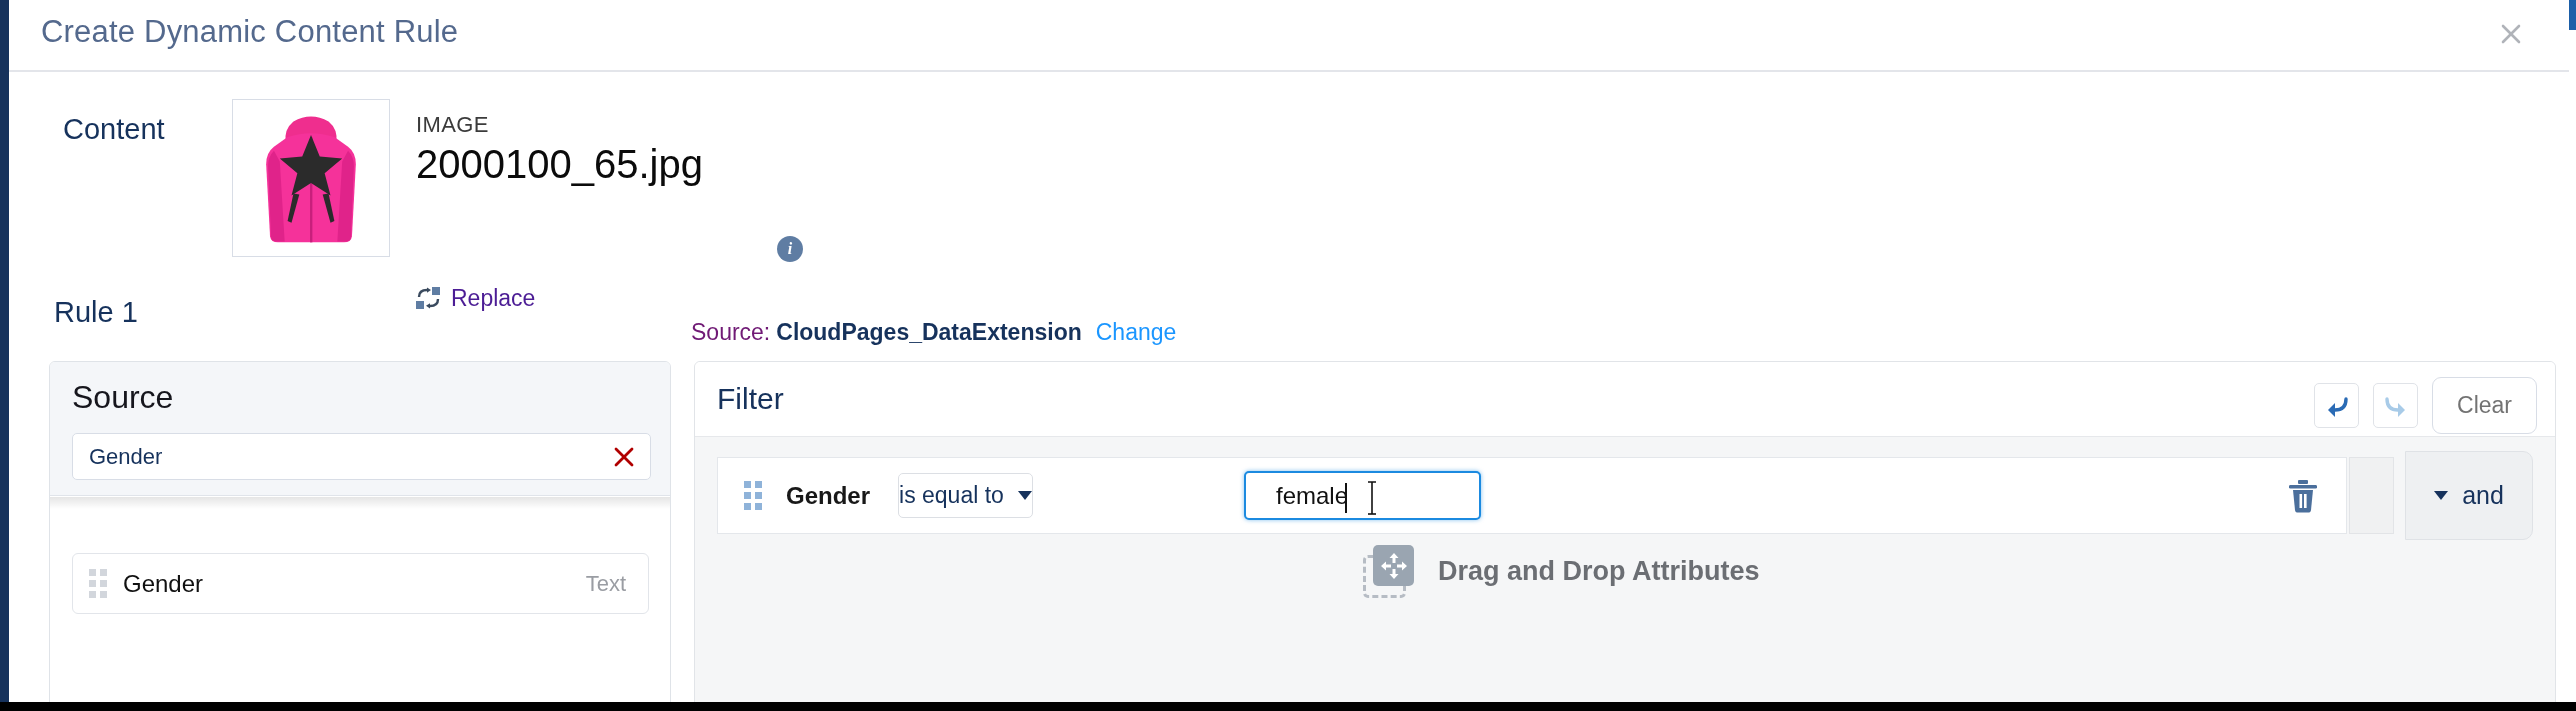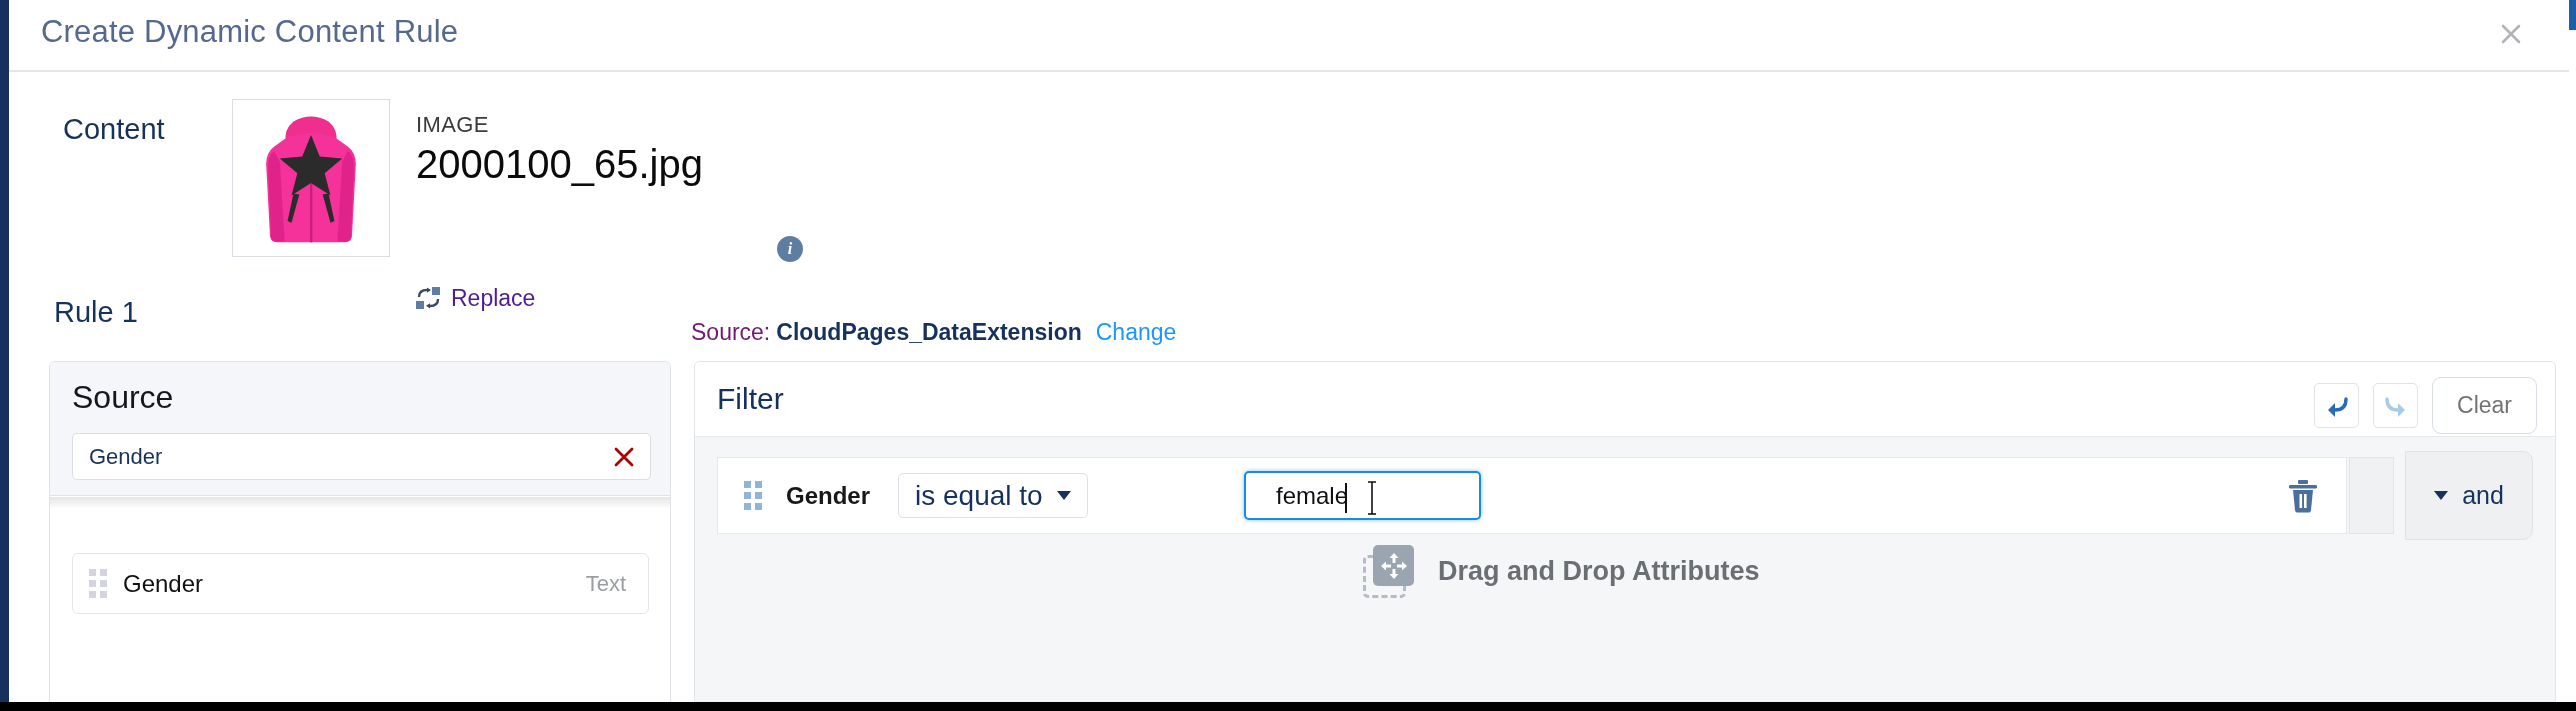--- a/index.html
+++ b/index.html
@@ -237,26 +237,26 @@
     width: 1630px; height: 77px;
     background: #ffffff;
     border: 1px solid #e4e7eb;
     display: flex; align-items: center;
   }
   .row-field {
     font-size: 24px; color: #181818; font-weight: 700;
     margin-right: 28px;
   }
   .operator-select {
-    height: 45px; padding: 0 16px;
+    height: 45px; padding: 0 0;
     background: #ffffff;
     border: 1px solid #dcdfe4;
     border-radius: 5px;
     display: flex; align-items: center; gap: 14px;
-    font-size: 28px; color: #16325c;
+    font-size: 23px; color: #16325c;
     cursor: pointer;
   }
   .caret-down {
     width: 0; height: 0;
     border-left: 7px solid transparent;
     border-right: 7px solid transparent;
     border-top: 9px solid #16325c;
   }
   .value-input-wrap {
     position: absolute; left: 526px; top: 13px;

